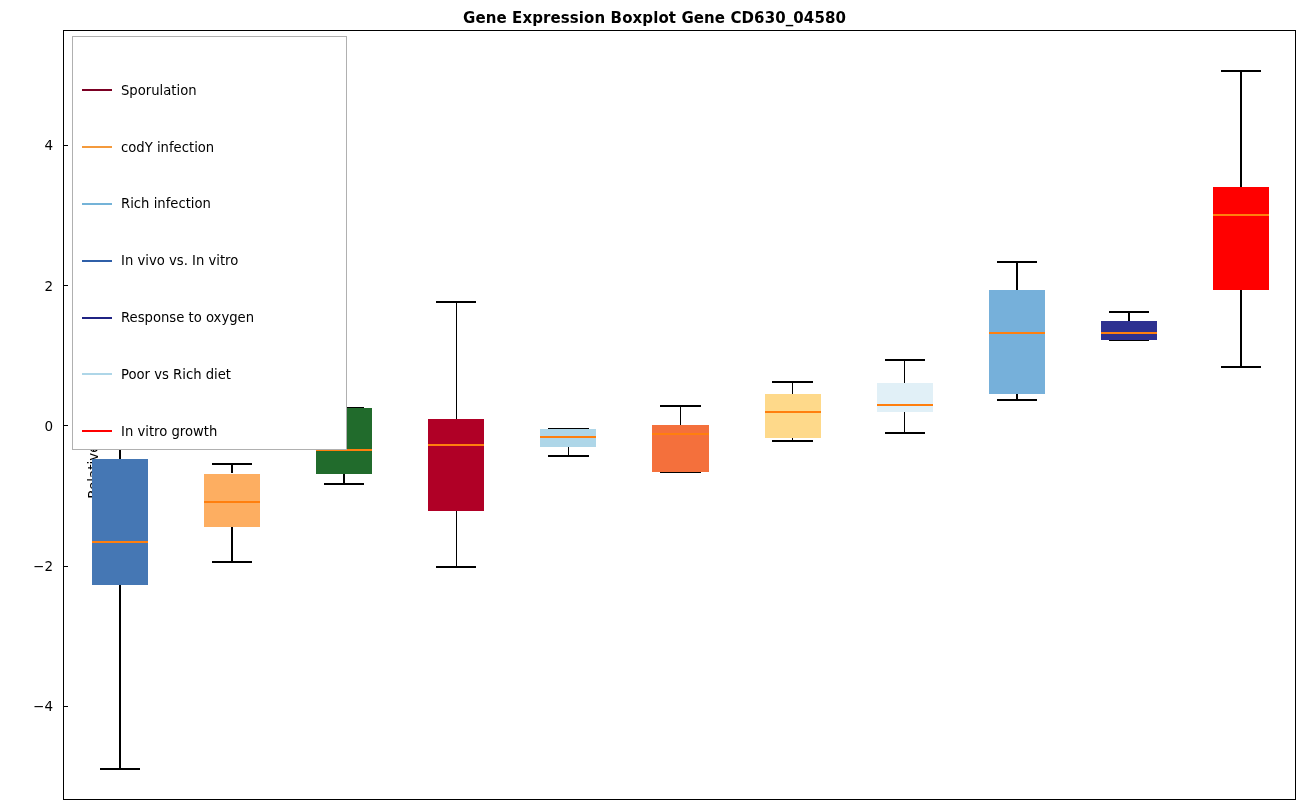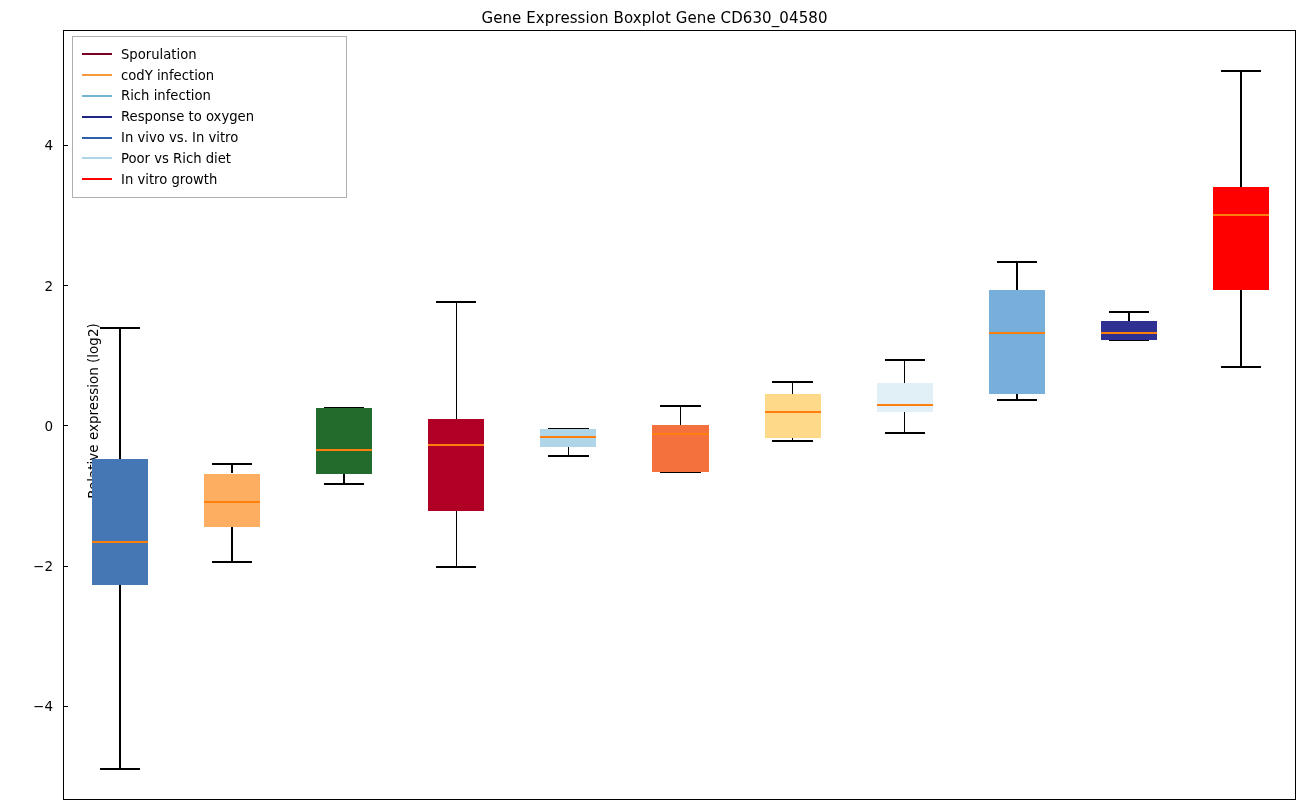--- a/index.html
+++ b/index.html
@@ -8,20 +8,21 @@
     font-family:"DejaVu Sans","Liberation Sans",sans-serif;
     color:#000000;
     overflow:hidden;
   }
   #figure{position:relative;width:1309px;height:812px;background:#ffffff;}
 
   #chart-title{
     position:absolute;left:0;top:9px;width:1309px;
     text-align:center;font-size:15px;color:#000;
     letter-spacing:0.1px;
+    font-weight:bold;
   }
 
   
   #plot-frame{
     position:absolute;left:63px;top:30px;
     width:1233px;height:770px;
     border:1.1px solid #000000;
     box-sizing:border-box;
     background:#ffffff;
   }
@@ -62,20 +63,21 @@
     position:absolute;left:72px;top:36px;
     width:275px;
     background:#ffffff;
     border:1px solid #b0b0b0;
     box-sizing:border-box;
     padding:7px 9px 7px 9px;
   }
   .legend-row{
     display:flex;align-items:center;
     height:20.8px;
+    margin-top:36px;
   }
   .legend-swatch{
     width:30px;height:0;border-top-width:2.2px;border-top-style:solid;
     margin-right:9px;flex:0 0 30px;
   }
   .legend-text{font-size:13.2px;color:#000;white-space:nowrap;line-height:1;}
 </style>
 </head>
 <body>
 
@@ -197,28 +199,28 @@
       </div>
       <div class="legend-row">
         <span class="legend-swatch" style="border-top-color: rgb(244, 154, 60);"></span>
         <span class="legend-text">codY infection</span>
       </div>
       <div class="legend-row">
         <span class="legend-swatch" style="border-top-color: rgb(116, 179, 216);"></span>
         <span class="legend-text">Rich infection</span>
       </div>
       <div class="legend-row">
+        <span class="legend-swatch" style="border-top-color: rgb(47, 95, 168);"></span>
+        <span class="legend-text">In vivo vs. In vitro</span>
+      </div>
+      <div class="legend-row">
         <span class="legend-swatch" style="border-top-color: rgb(31, 35, 131);"></span>
         <span class="legend-text">Response to oxygen</span>
       </div>
       <div class="legend-row">
-        <span class="legend-swatch" style="border-top-color: rgb(47, 95, 168);"></span>
-        <span class="legend-text">In vivo vs. In vitro</span>
-      </div>
-      <div class="legend-row">
         <span class="legend-swatch" style="border-top-color: rgb(174, 214, 232);"></span>
         <span class="legend-text">Poor vs Rich diet</span>
       </div>
       <div class="legend-row">
         <span class="legend-swatch" style="border-top-color: rgb(255, 0, 0);"></span>
         <span class="legend-text">In vitro growth</span>
       </div>
     </div>
 
 </div>

